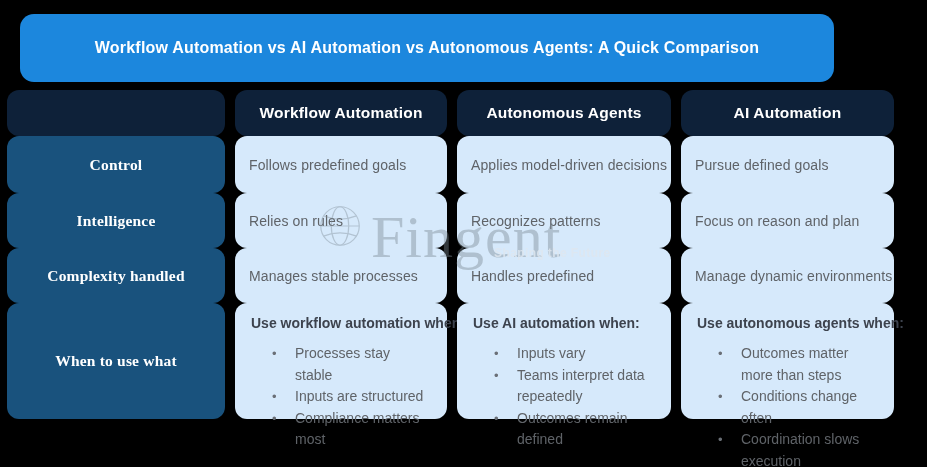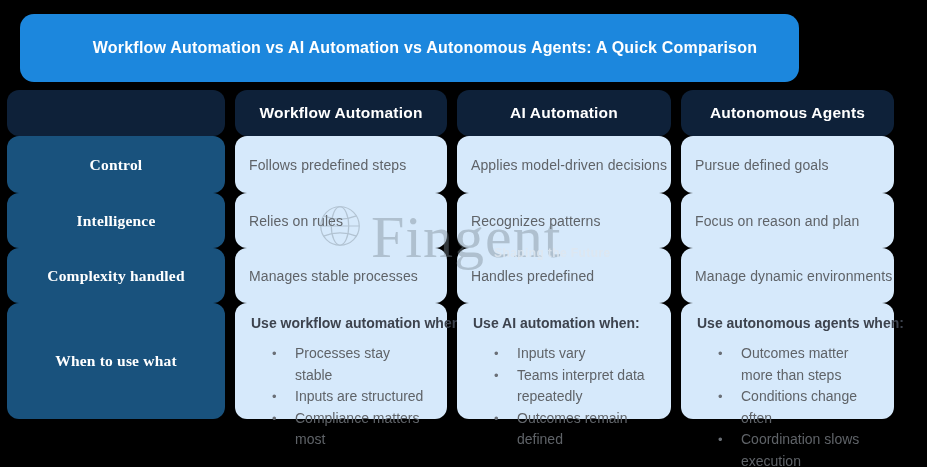--- a/index.html
+++ b/index.html
@@ -6,23 +6,23 @@
   body{
     width:927px;height:467px;
     background:#000;
     font-family:"Liberation Sans","DejaVu Sans",sans-serif;
     position:relative;overflow:hidden;
   }
   .stage{position:absolute;inset:0;}
 
   
   .banner{
-    position:absolute;left:20px;top:14px;width:748px;height:68px;
+    position:absolute;left:20px;top:14px;width:814px;height:68px;
     background:#1C87DD;border-radius:14px;
-    display:flex;align-items:center;justify-content:center;padding-left:31px;
+    display:flex;align-items:center;justify-content:center;
   }
   .banner .title{
     color:#fff;font-weight:bold;font-size:16px;letter-spacing:.2px;
   }
 
   
   .grid{
     position:absolute;left:7px;top:90px;
     display:grid;
     grid-template-columns:218px 212px 214px 213px;
@@ -80,25 +80,25 @@
 <div class="stage">
 
   <div class="banner">
     <span class="title">Workflow Automation vs AI Automation vs Autonomous Agents: A Quick Comparison</span>
   </div>
 
   <div class="grid">
 
     <div class="cell navy"></div>
     <div class="cell navy">Workflow Automation</div>
+    <div class="cell navy">Autonomous Agents</div>
     <div class="cell navy">AI Automation</div>
-    <div class="cell navy">Autonomous Agents</div>
 
     <div class="cell label">Control</div>
-    <div class="cell data">Follows predefined steps</div>
+    <div class="cell data">Follows predefined goals</div>
     <div class="cell data">Applies model-driven decisions</div>
     <div class="cell data">Pursue defined goals</div>
 
     <div class="cell label">Intelligence</div>
     <div class="cell data">Relies on rules</div>
     <div class="cell data">Recognizes patterns</div>
     <div class="cell data">Focus on reason and plan</div>
 
     <div class="cell label">Complexity handled</div>
     <div class="cell data">Manages stable processes</div>

